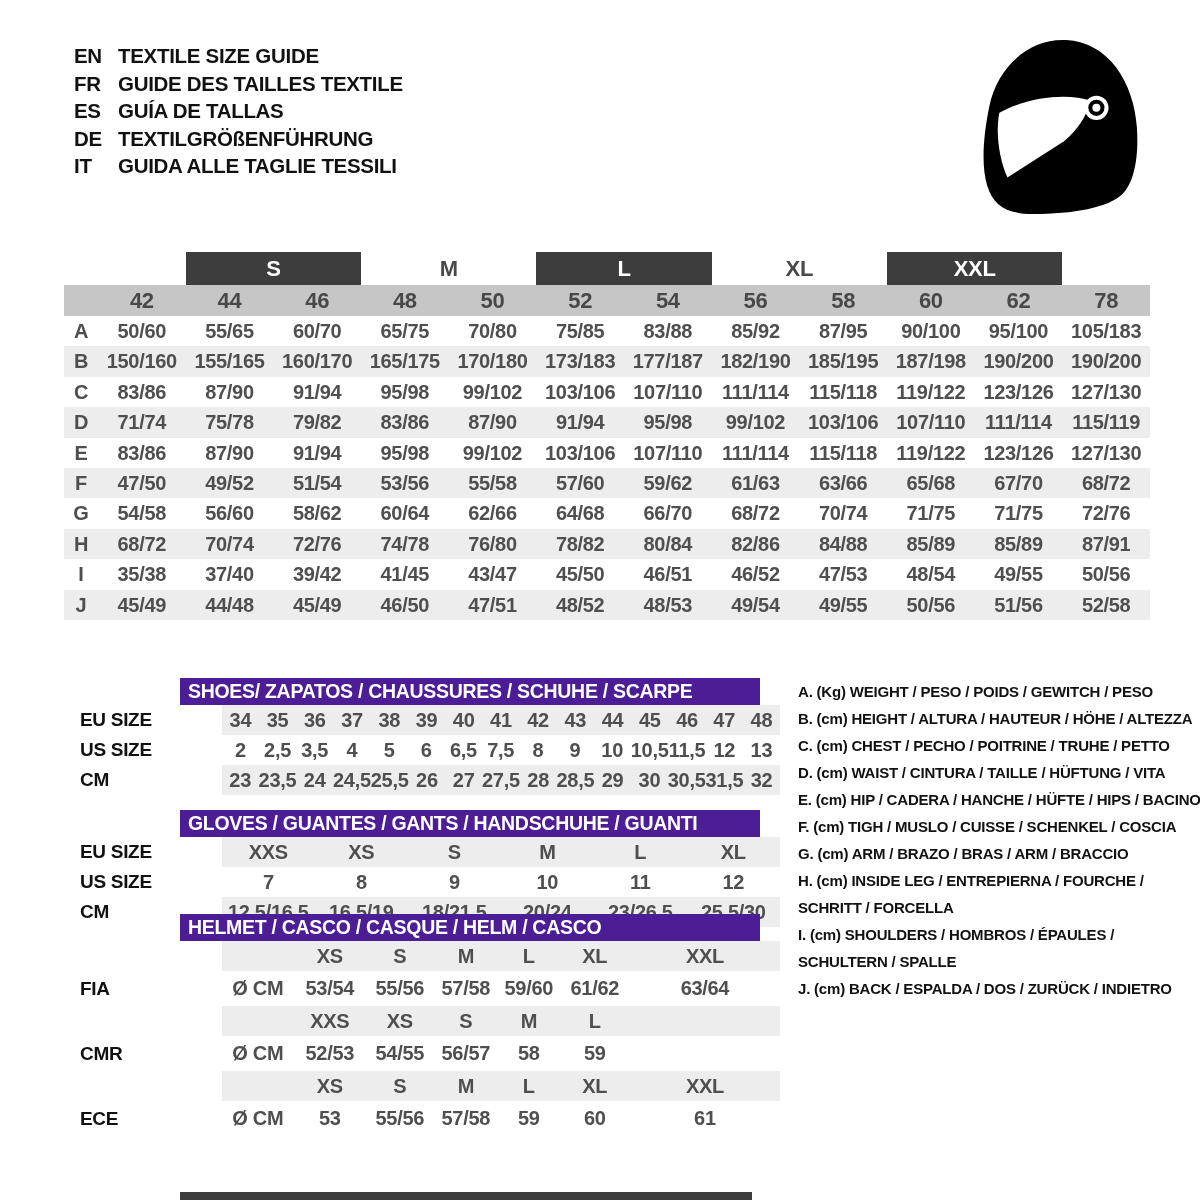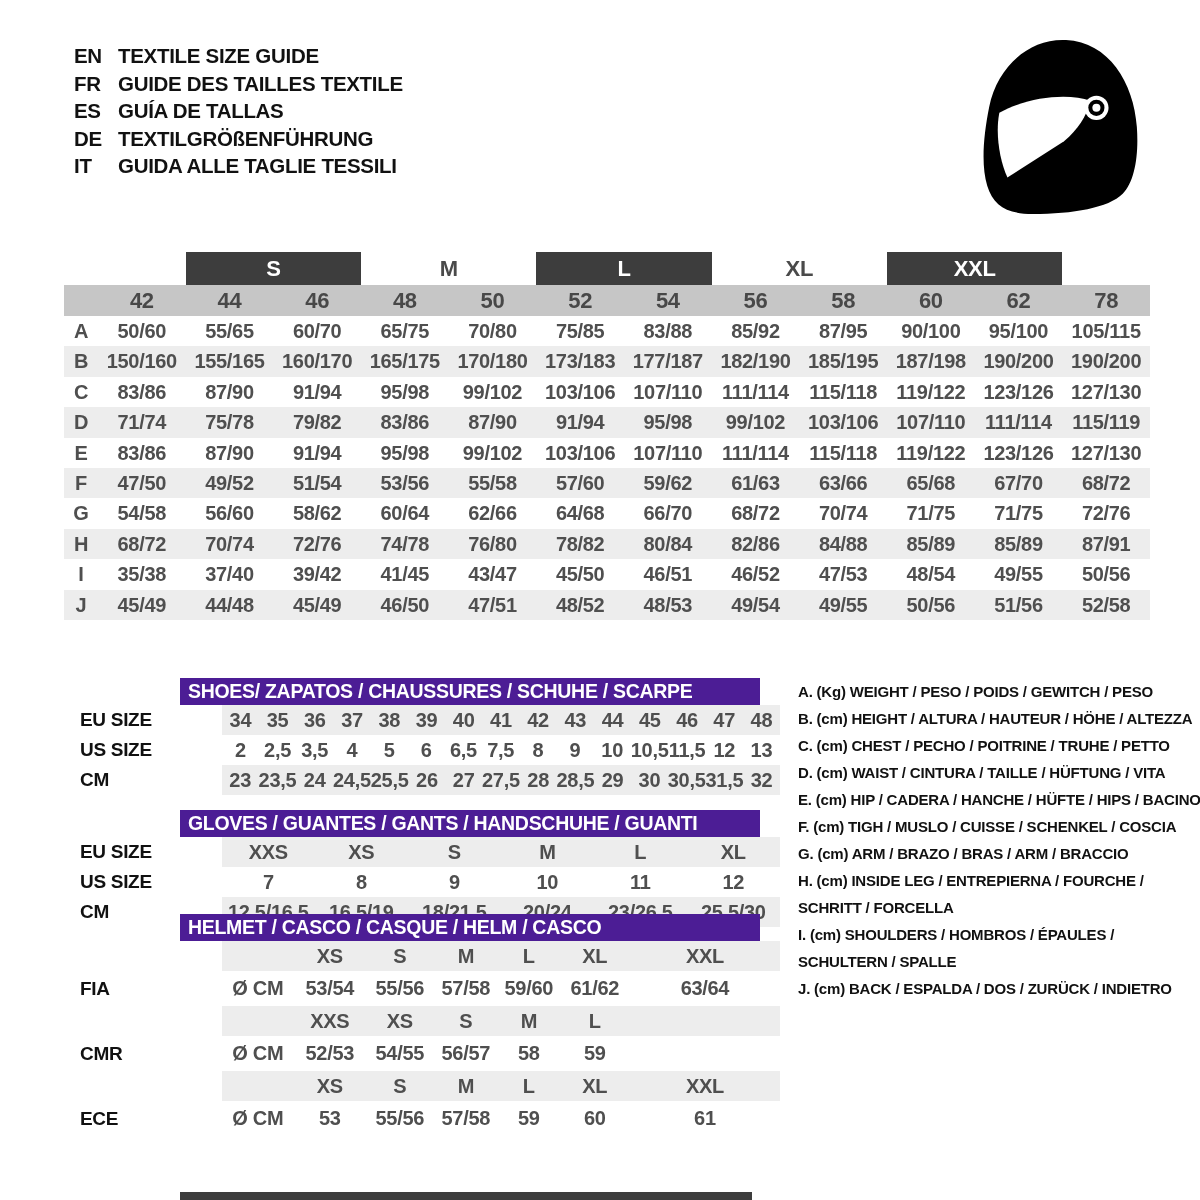--- a/index.html
+++ b/index.html
@@ -113,21 +113,21 @@
         <div class="mt-cell">55/65</div>
         <div class="mt-cell">60/70</div>
         <div class="mt-cell">65/75</div>
         <div class="mt-cell">70/80</div>
         <div class="mt-cell">75/85</div>
         <div class="mt-cell">83/88</div>
         <div class="mt-cell">85/92</div>
         <div class="mt-cell">87/95</div>
         <div class="mt-cell">90/100</div>
         <div class="mt-cell">95/100</div>
-        <div class="mt-cell">105/115</div>
+        <div class="mt-cell">105/183</div>
       </div>
       <div class="mt-grid mt-row stripe">
         <div class="mt-letter">B</div>
         <div class="mt-cell">150/160</div>
         <div class="mt-cell">155/165</div>
         <div class="mt-cell">160/170</div>
         <div class="mt-cell">165/175</div>
         <div class="mt-cell">170/180</div>
         <div class="mt-cell">173/183</div>
         <div class="mt-cell">177/187</div>

